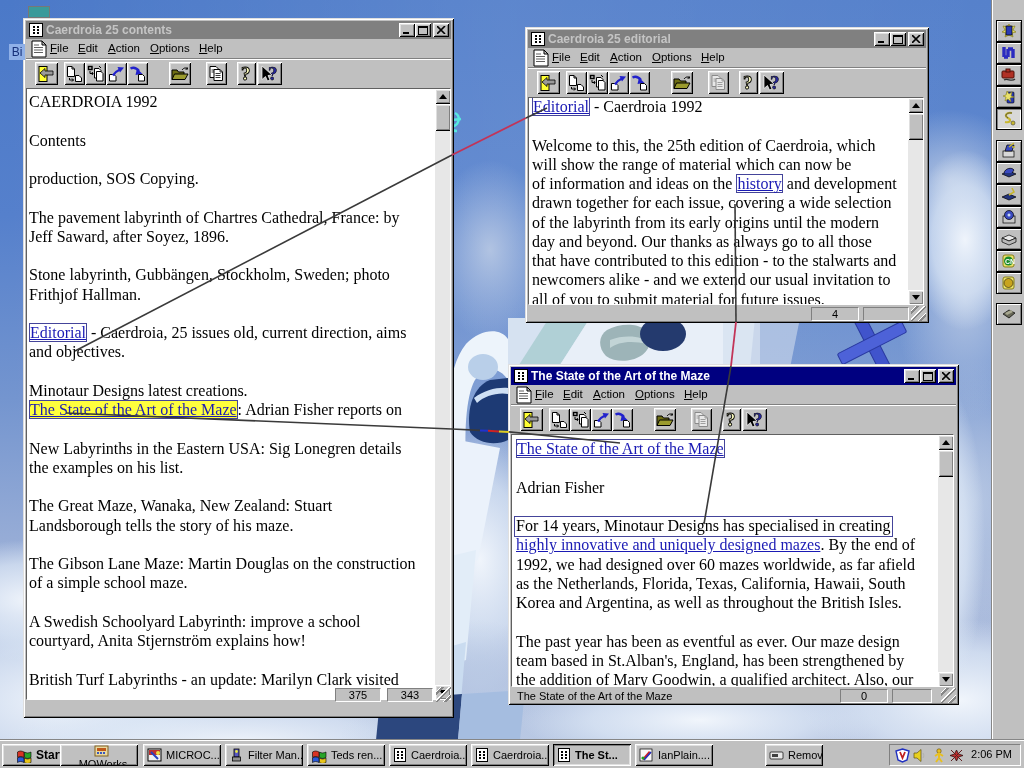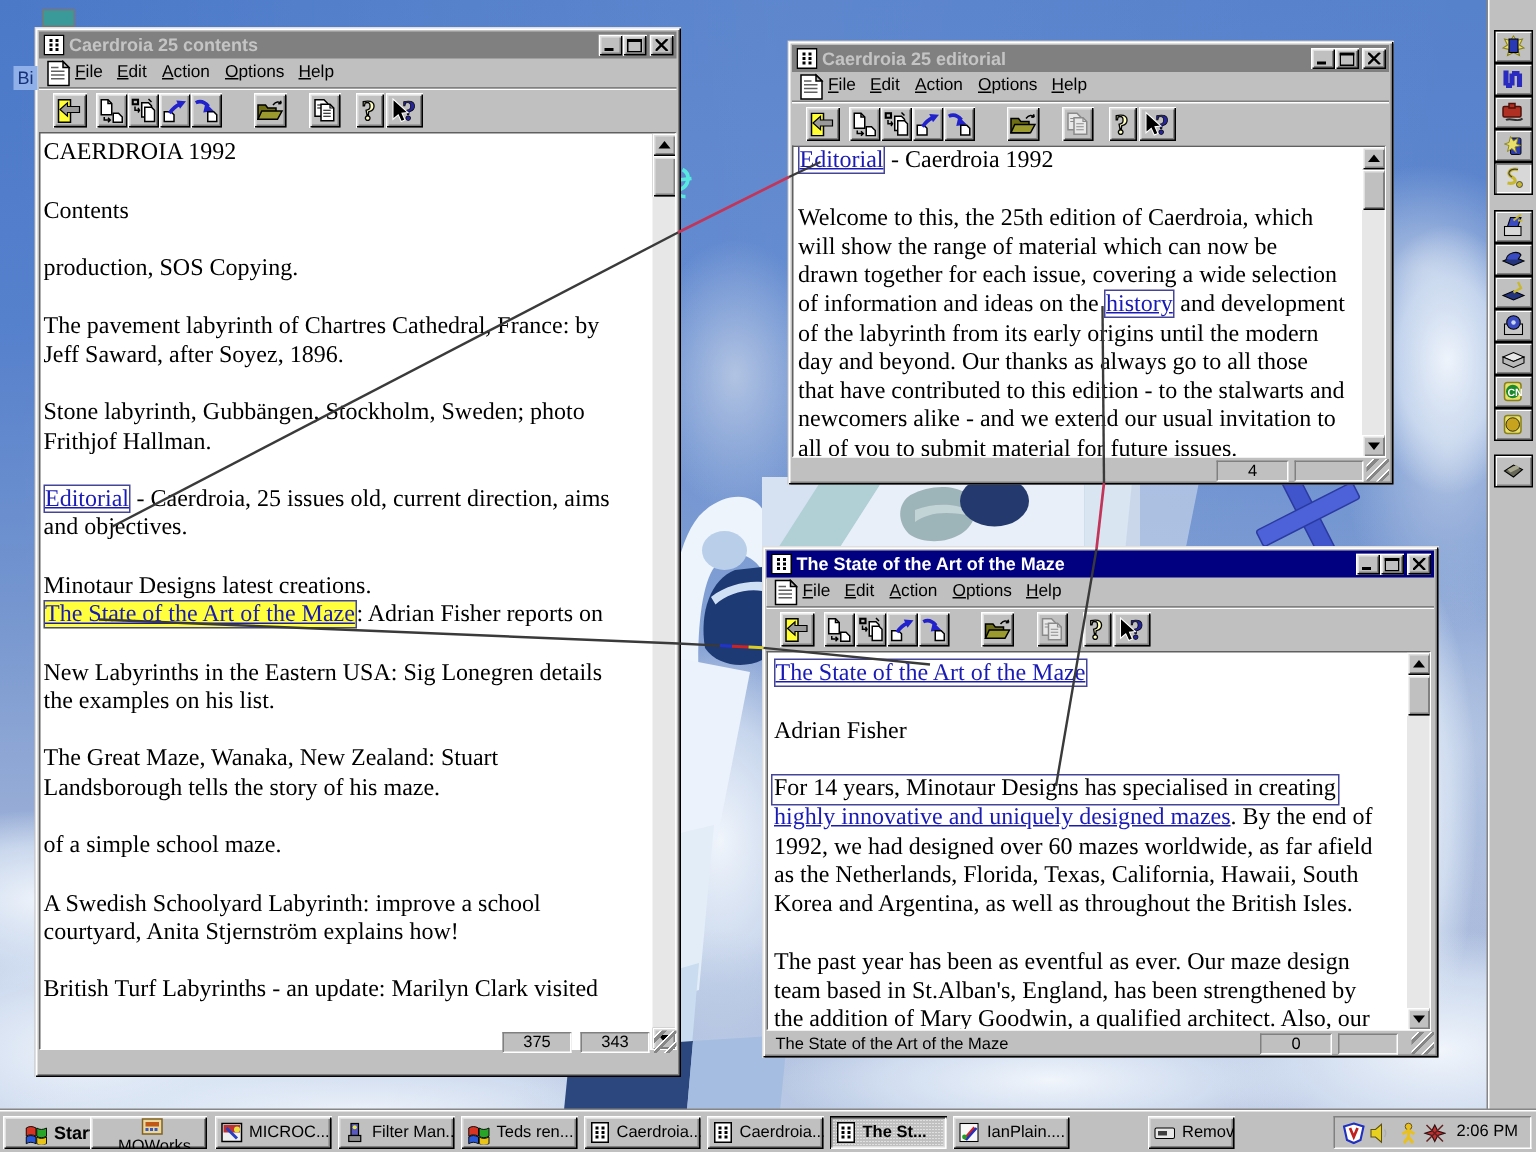--- a/index.html
+++ b/index.html
@@ -272,20 +272,21 @@
       <div></div>
       <div>Minotaur Designs latest creations.</div>
       <div><a class="lk box" style="background:#ffff3d">The State of the Art of the Maze</a>: Adrian Fisher reports on</div>
       <div></div>
       <div>New Labyrinths in the Eastern USA: Sig Lonegren details</div>
       <div>the examples on his list.</div>
       <div></div>
       <div>The Great Maze, Wanaka, New Zealand: Stuart</div>
       <div>Landsborough tells the story of his maze.</div>
       <div></div>
+      <div>The Gibson Lane Maze: Martin Douglas on the construction</div>
       <div>of a simple school maze.</div>
       <div></div>
       <div>A Swedish Schoolyard Labyrinth: improve a school</div>
       <div>courtyard, Anita Stjernström explains how!</div>
       <div></div>
       <div>British Turf Labyrinths - an update: Marilyn Clark visited</div>
     </div>
     <div class="sb" style="left:408px; top:0; height:611px;">
       <div class="sbb" style="top:0">
             <div class="arrow-up"></div>
@@ -416,22 +417,22 @@
             <path d="M3,1 L3,14.5 L6.5,11.5 L8.5,16 L11,15 L9,10.5 L13,10 Z" fill="#000" stroke="#fff" stroke-width="0.7"></path>
           </svg>
         </div>
   </div>
   <div class="cont" style="left:3px; top:70px; width:396px; height:208px;">
     <div class="doc" style="left:3px; top:-1px;">
       <div><a class="lk box">Editorial</a> - Caerdroia 1992</div>
       <div></div>
       <div>Welcome to this, the 25th edition of Caerdroia, which</div>
       <div>will show the range of material which can now be</div>
+      <div>of information and ideas on the <a class="lk box">history</a> and development</div>
       <div>drawn together for each issue, covering a wide selection</div>
-      <div>of information and ideas on the <a class="lk box">history</a> and development</div>
       <div>of the labyrinth from its early origins until the modern</div>
       <div>day and beyond. Our thanks as always go to all those</div>
       <div>that have contributed to this edition - to the stalwarts and</div>
       <div>newcomers alike - and we extend our usual invitation to</div>
       <div>all of you to submit material for future issues.</div>
     </div>
     <div class="sb" style="left:379px; top:0; height:207px;">
       <div class="sbb" style="top:0">
             <div class="arrow-up"></div>
           </div>

